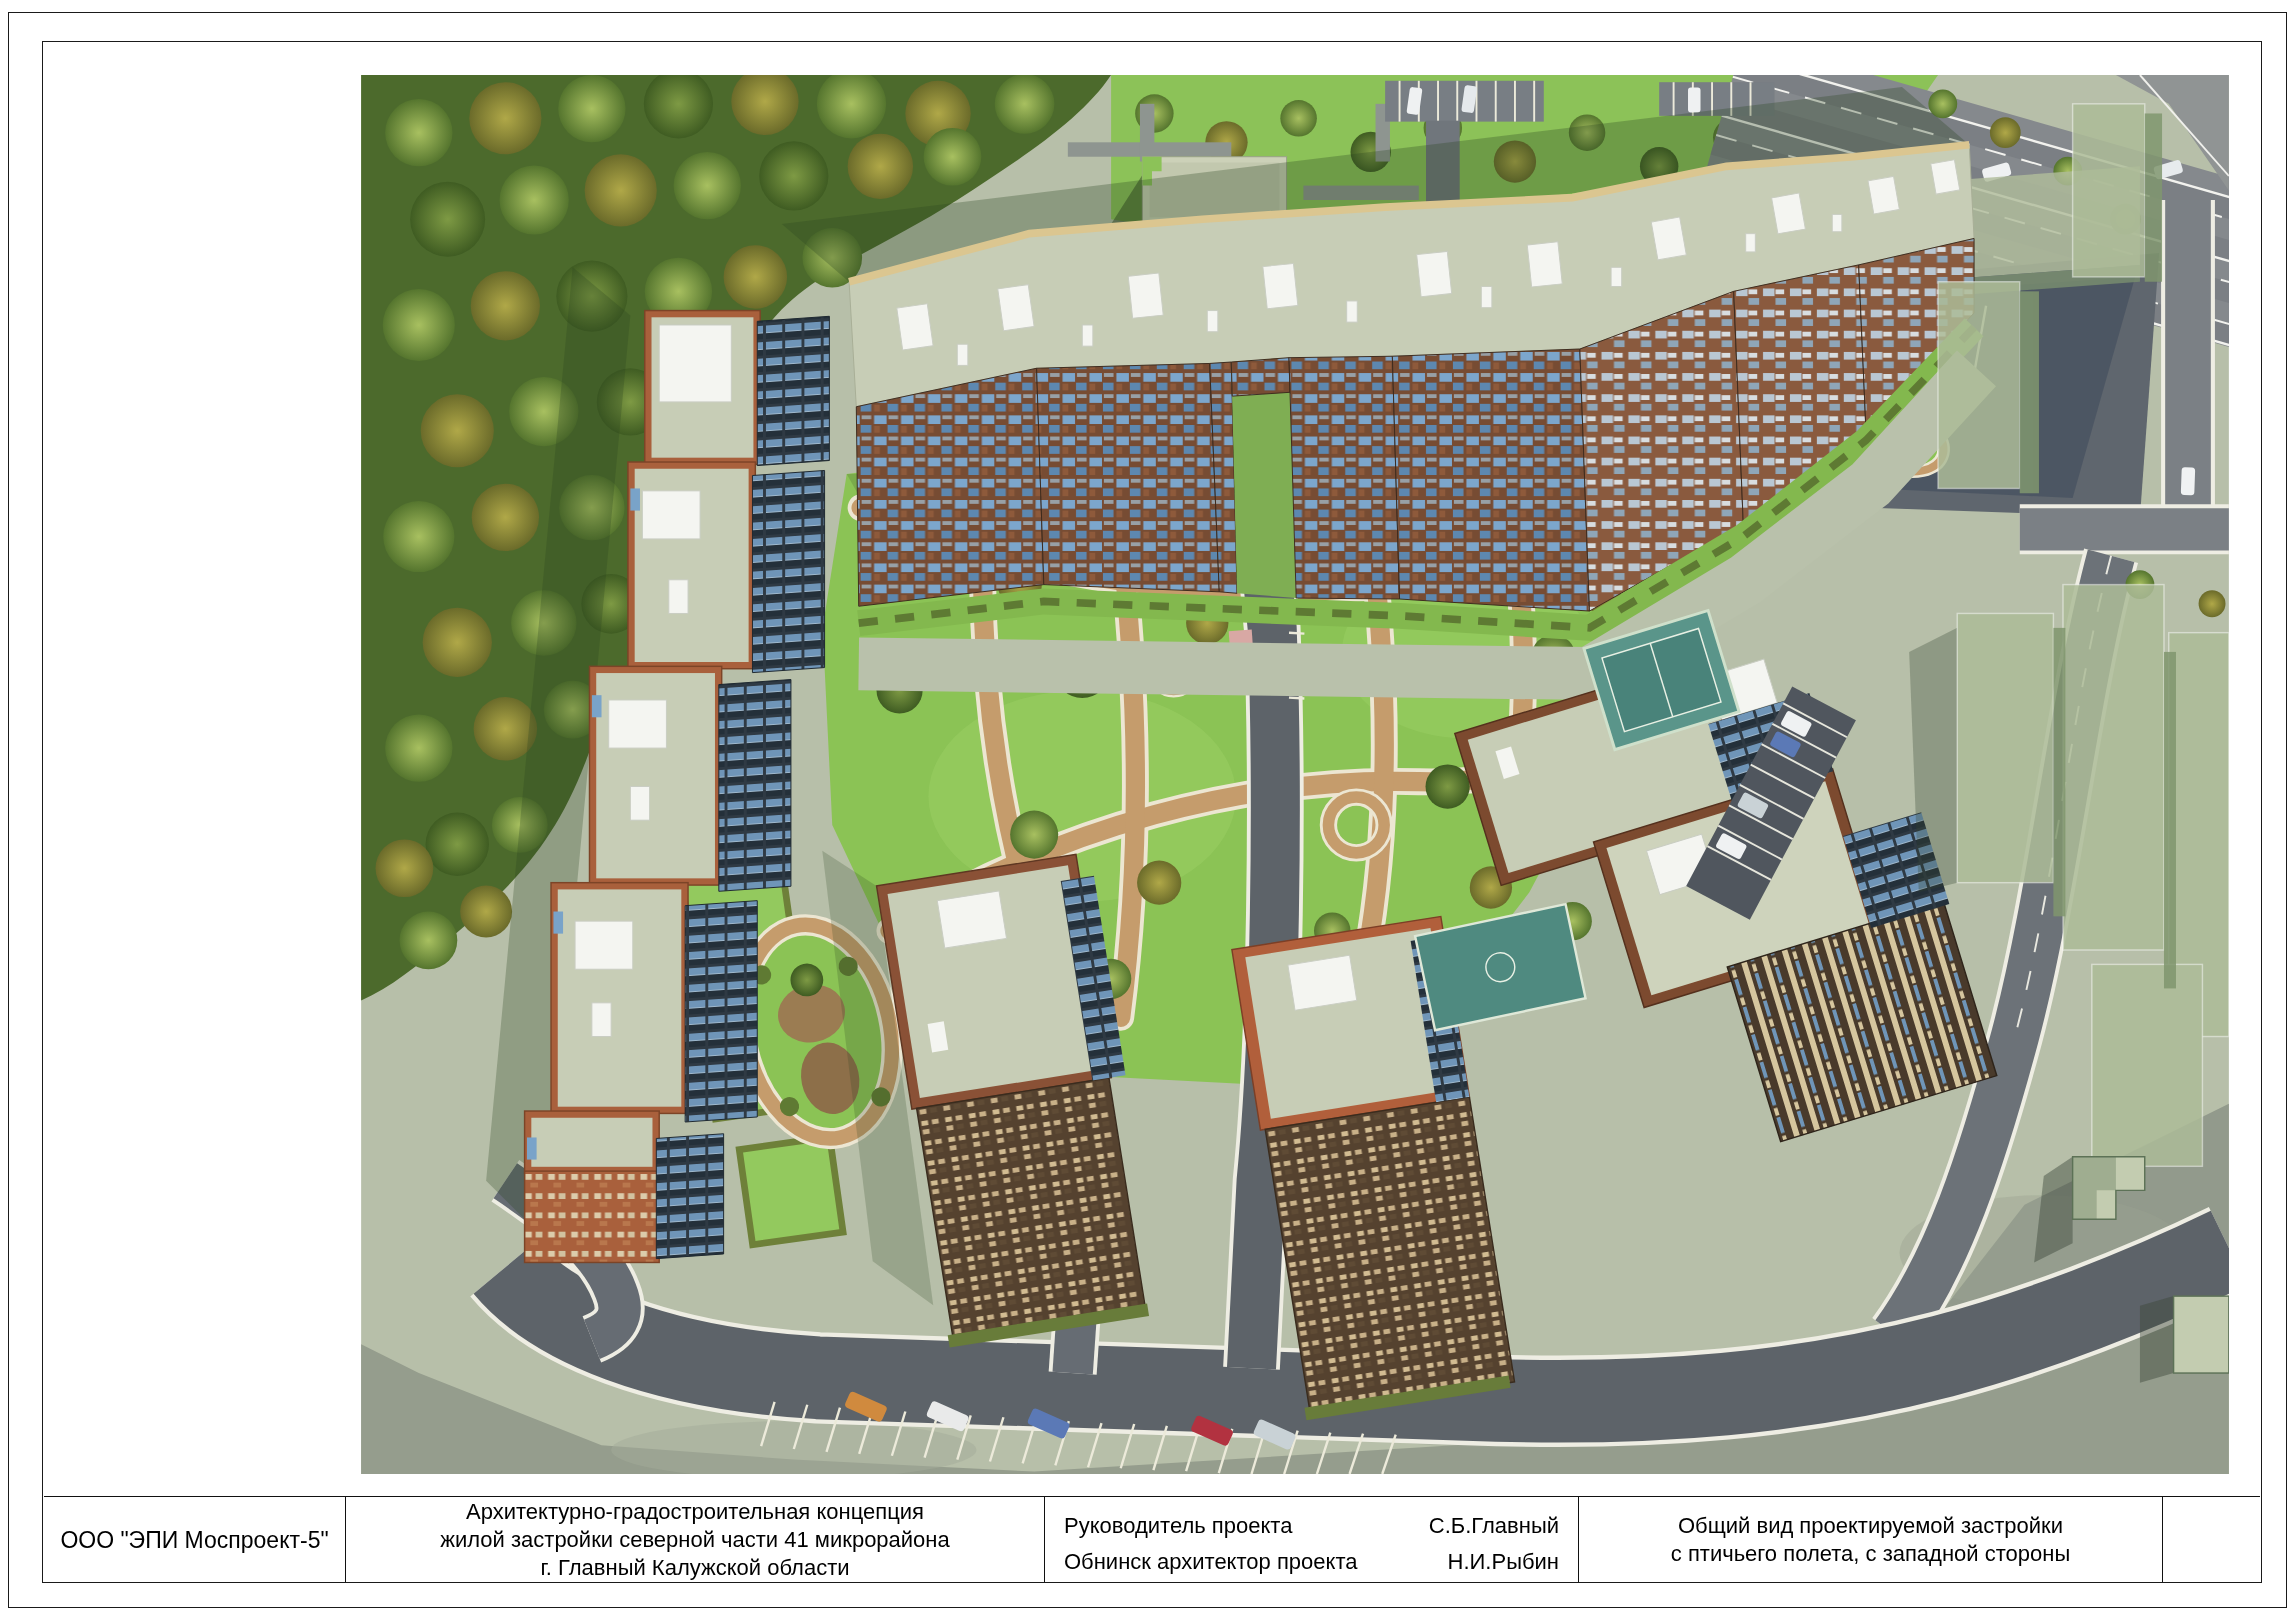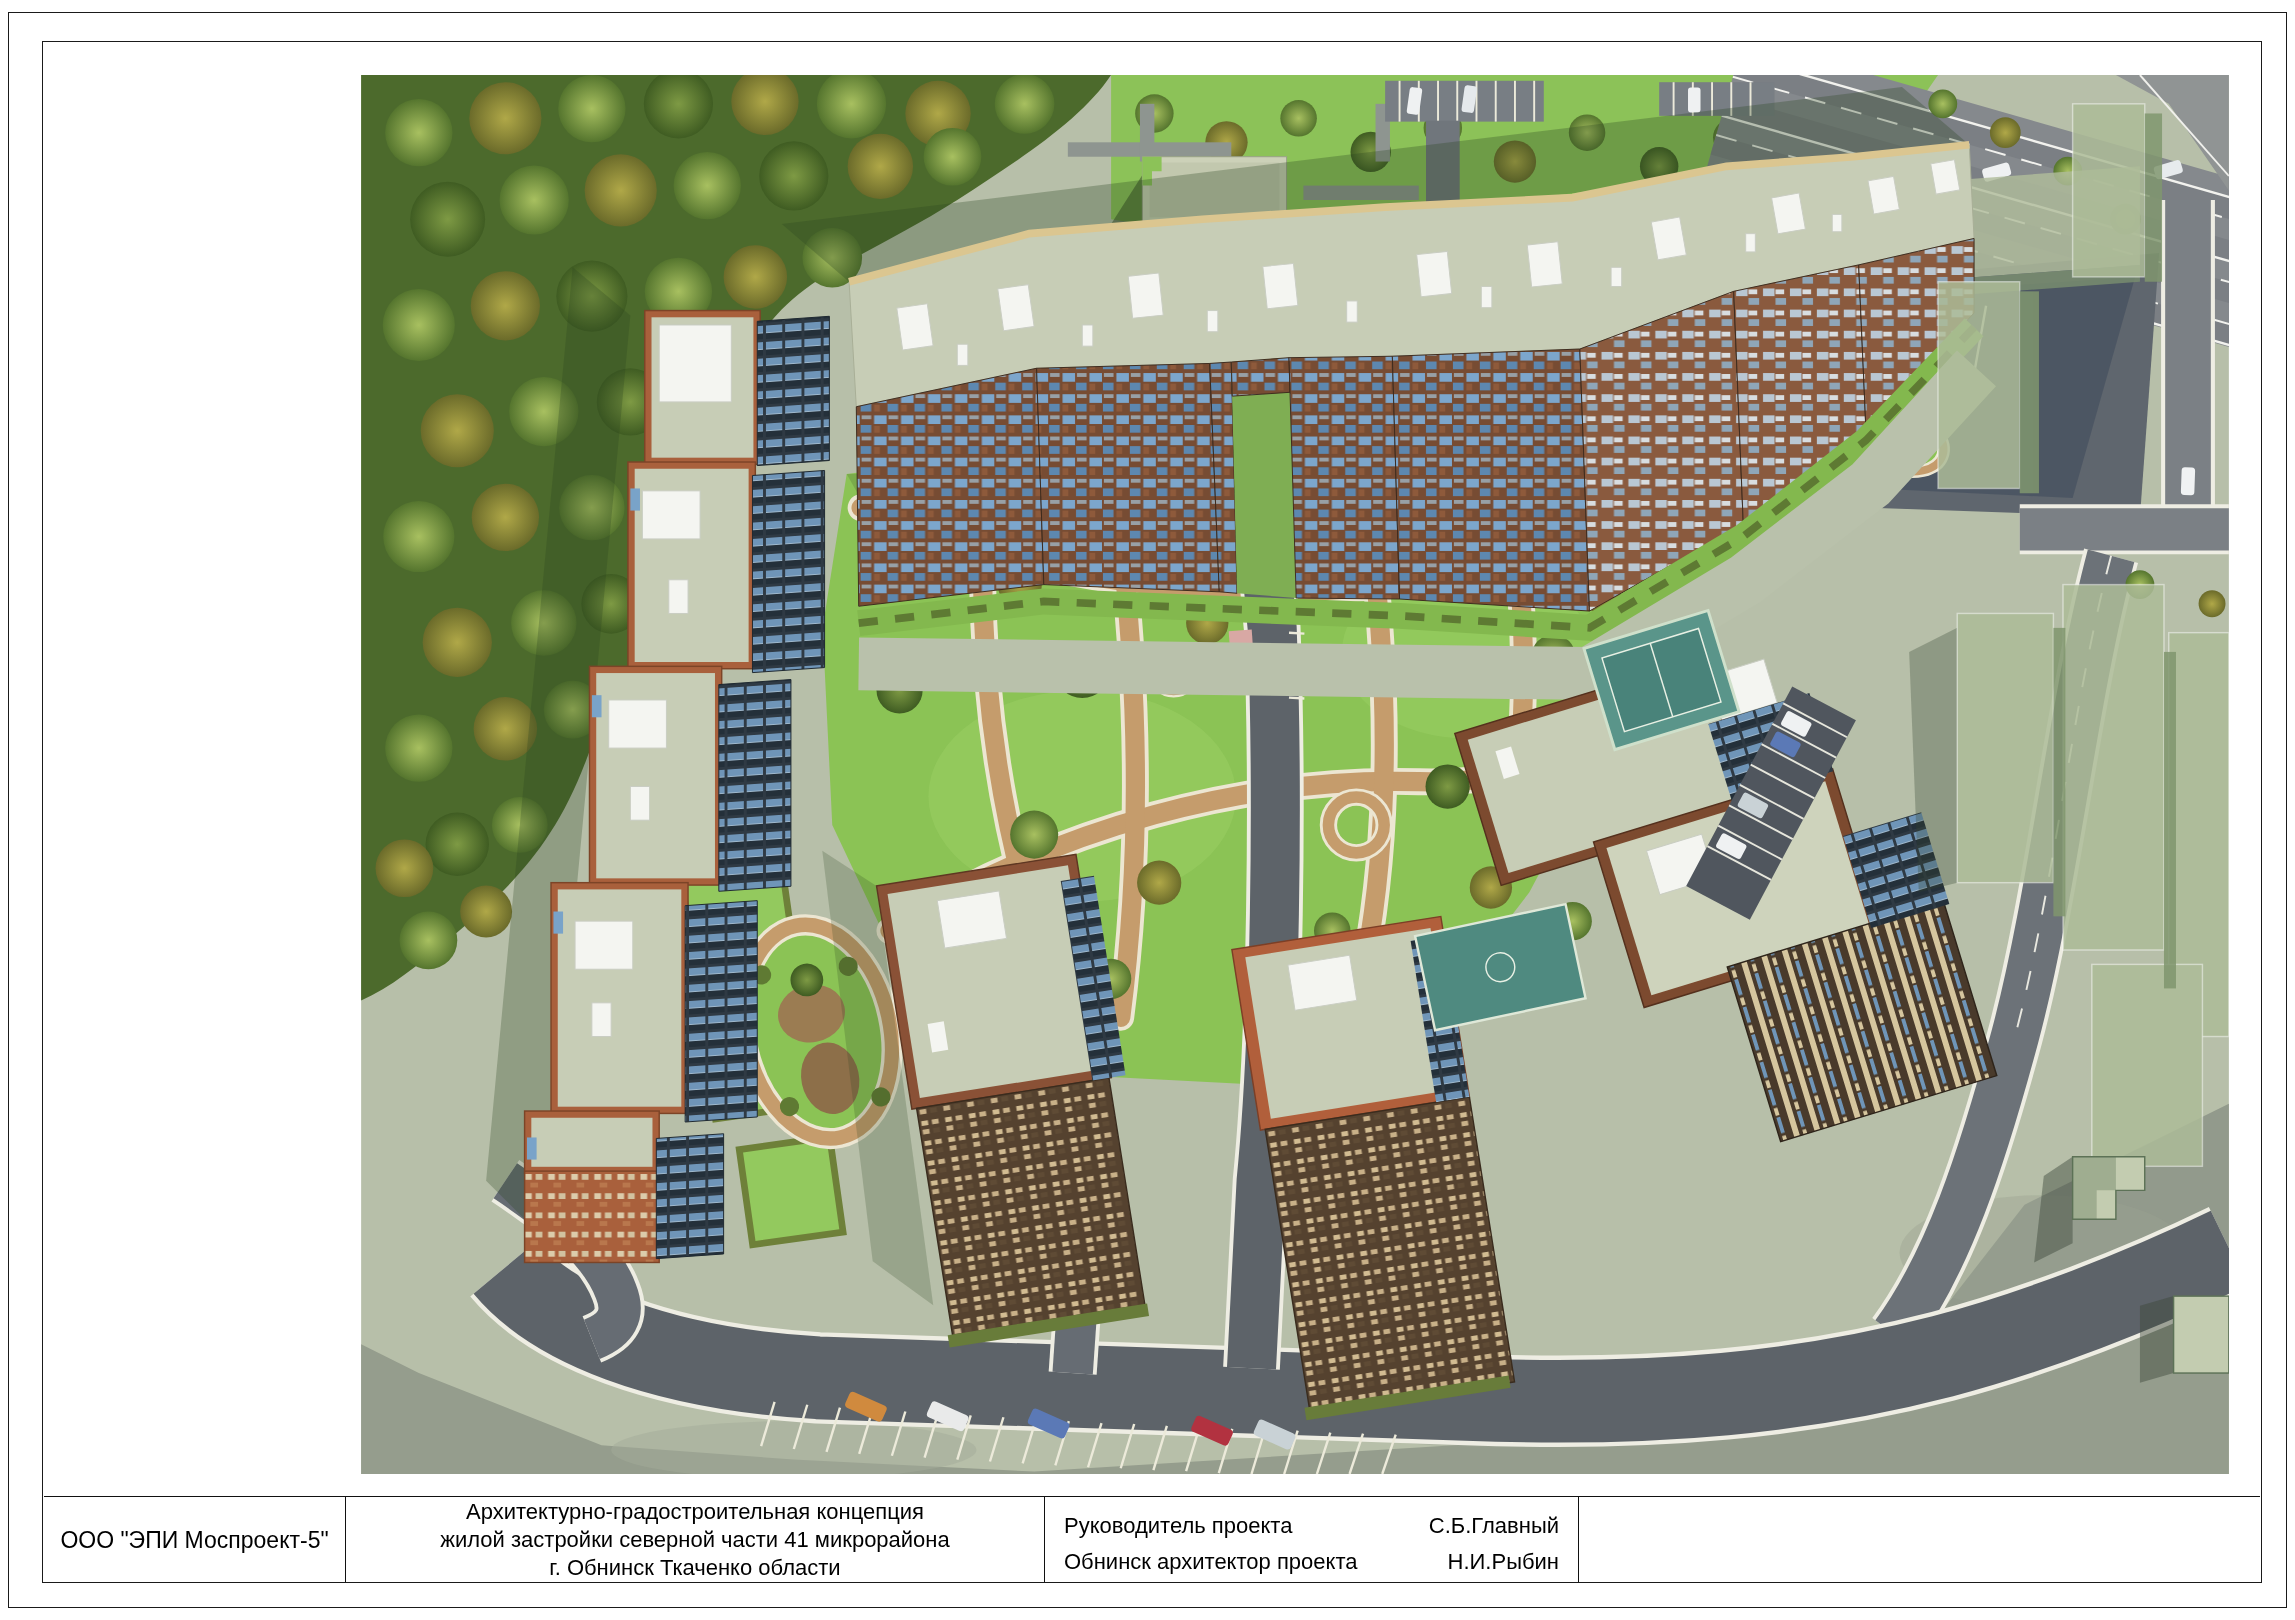--- a/index.html
+++ b/index.html
@@ -524,28 +524,32 @@
   </svg>
   </div>
 
   <div class="titleblock">
     <div class="cell c1 bdr">
       <span>ООО "ЭПИ Моспроект-5"</span>
     </div>
     <div class="cell c2 bdr">
       <span>Архитектурно-градостроительная концепция</span>
       <span>жилой застройки северной части 41 микрорайона</span>
-      <span>г. Обнинск Ткаченко области</span>
+      <span>г. Главный Калужской области</span>
     </div>
     <div class="cell c3 bdr">
       <div class="sigrow">
         <span>Руководитель проекта</span>
         <span>С.Б.Главный</span>
       </div>
       <div class="sigrow">
         <span>Обнинск архитектор проекта</span>
         <span>Н.И.Рыбин</span>
       </div>
     </div>
+    <div class="cell c4 bdr">
+      <span>Общий вид проектируемой застройки</span>
+      <span>с птичьего полета, с западной стороны</span>
+    </div>
     <div class="cell c5"></div>
   </div>
 </div>
 
 
 </body></html>

